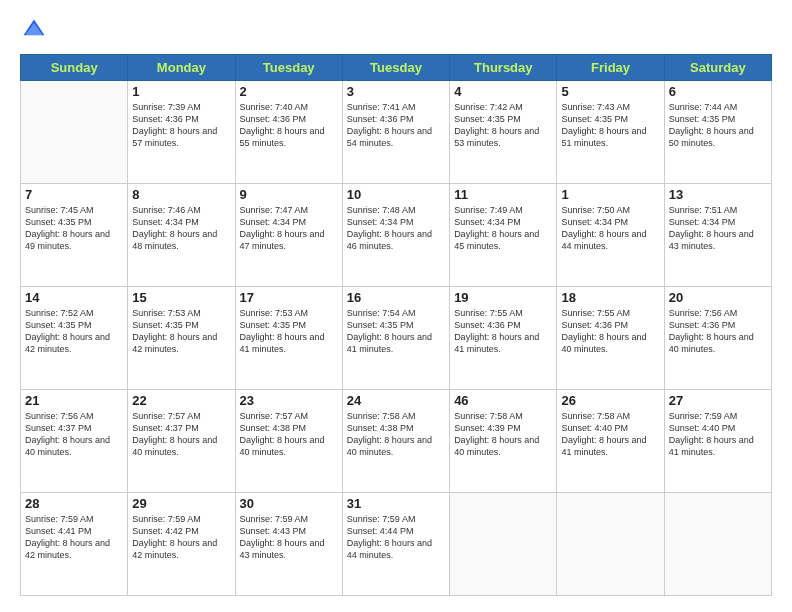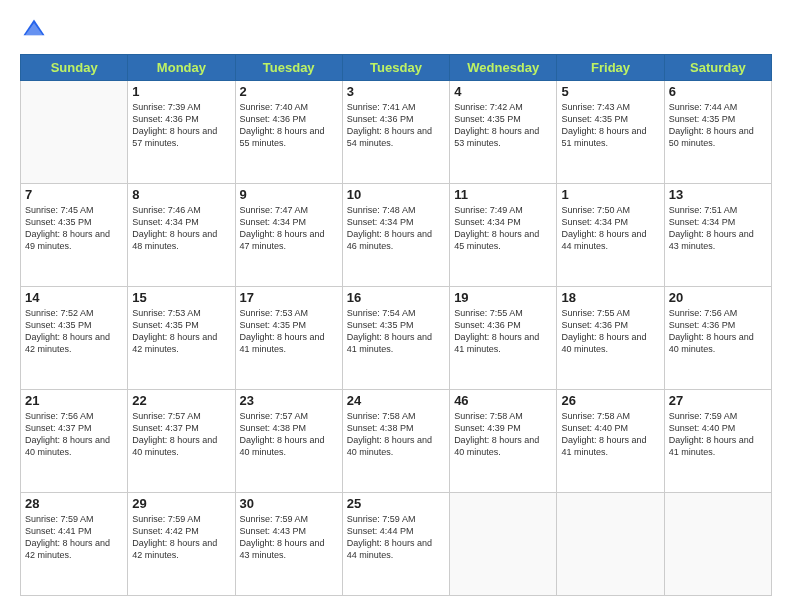--- a/index.html
+++ b/index.html
@@ -113,21 +113,21 @@
       <div class="location"></div>
     </div>
   </div>
   <table class="calendar">
     <thead>
       <tr>
       <th>Sunday</th>
           <th>Monday</th>
           <th>Tuesday</th>
           <th>Tuesday</th>
-          <th>Wednesday</th>
+          <th>Thursday</th>
           <th>Friday</th>
           <th>Saturday</th>
         </tr>
     </thead>
     <tbody id="calendar-body">
     <tr>
           <td class="empty"></td>
           <td>
             <span class="day-number">1</span>
             <div class="cell-info">Sunrise: 7:39 AM<br>Sunset: 4:36 PM<br>Daylight: 8 hours and<br>57 minutes.</div>
@@ -250,21 +250,21 @@
           </td>
           <td>
             <span class="day-number">29</span>
             <div class="cell-info">Sunrise: 7:59 AM<br>Sunset: 4:42 PM<br>Daylight: 8 hours and<br>42 minutes.</div>
           </td>
           <td>
             <span class="day-number">30</span>
             <div class="cell-info">Sunrise: 7:59 AM<br>Sunset: 4:43 PM<br>Daylight: 8 hours and<br>43 minutes.</div>
           </td>
           <td>
-            <span class="day-number">25</span>
+            <span class="day-number">31</span>
             <div class="cell-info">Sunrise: 7:59 AM<br>Sunset: 4:44 PM<br>Daylight: 8 hours and<br>44 minutes.</div>
           </td>
           <td class="empty"></td>
           <td class="empty"></td>
           <td class="empty"></td>
         </tr>
       </tbody>
   </table>
 </div>
 

